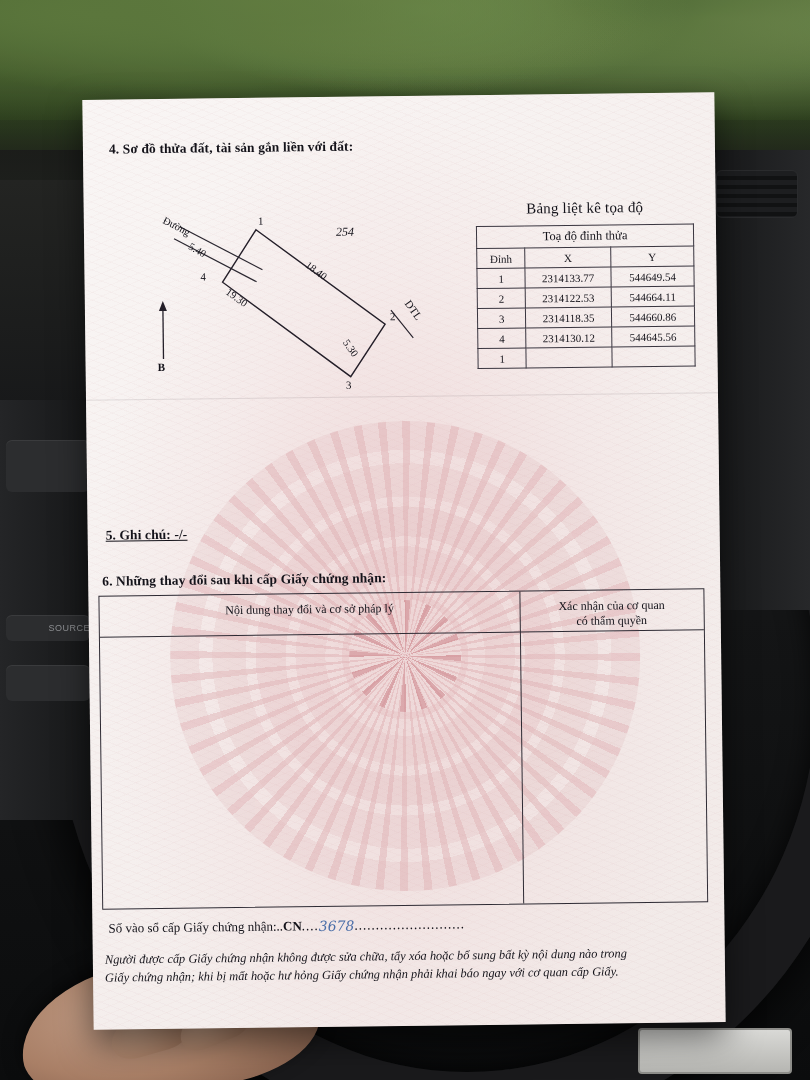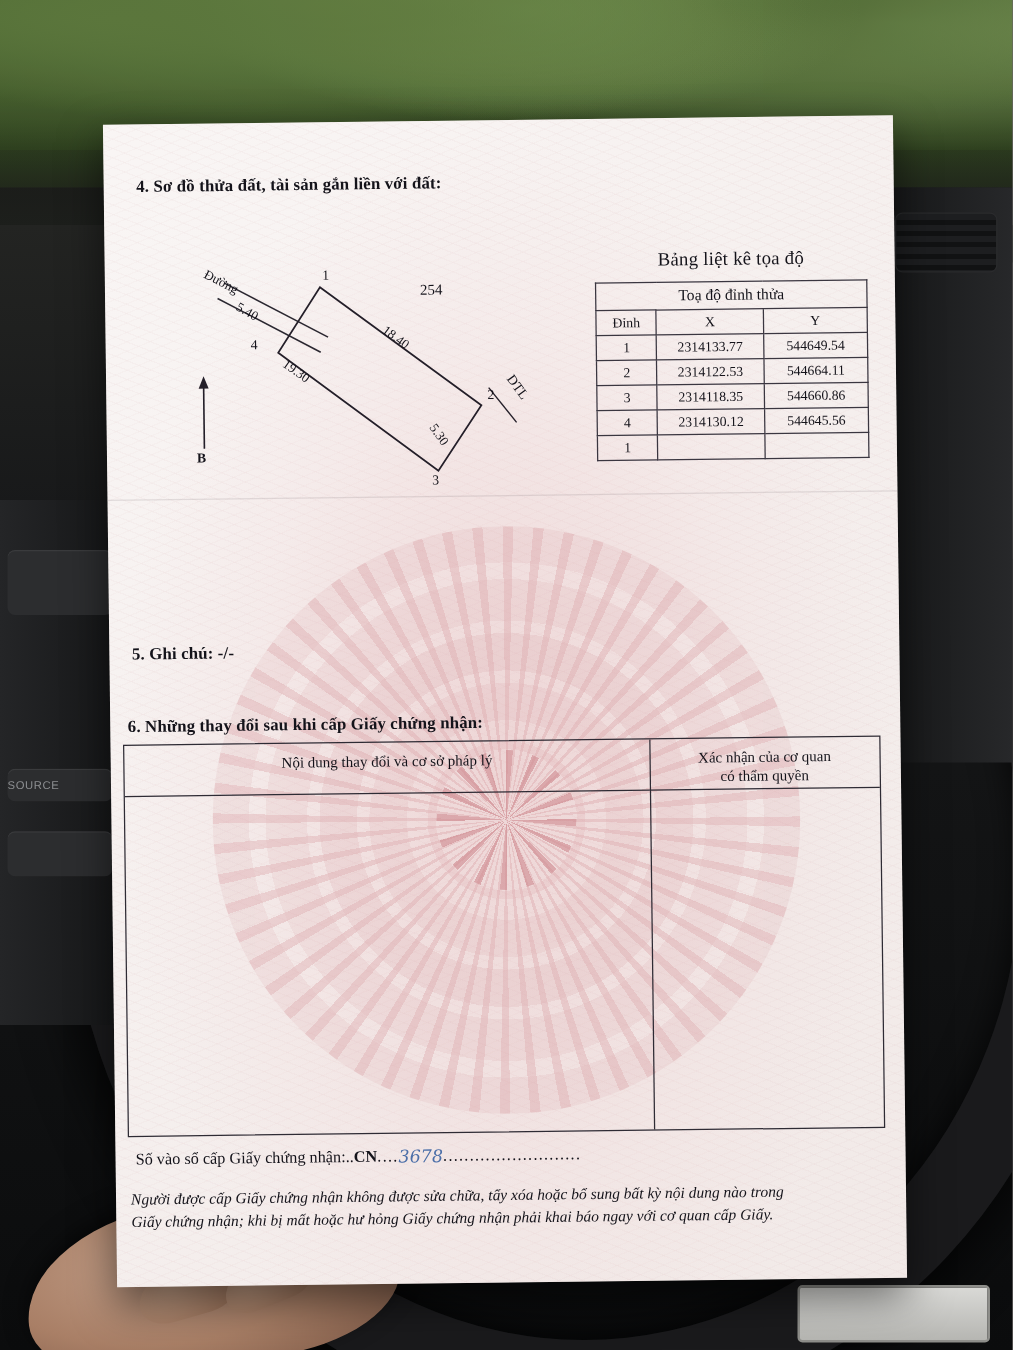--- a/index.html
+++ b/index.html
@@ -197,21 +197,21 @@
   }
 
   
   .sec-head {
     position: absolute;
     font-weight: bold;
     font-size: 13.5px;
     letter-spacing: 0.1px;
   }
   #sec4 { left: 26px; top: 42px; }
-  #sec5 { left: 18px; top: 416px; }
+  #sec5 { left: 18px; top: 428px; text-decoration: underline; }
   #sec6 { left: 14px; top: 474px; }
 
   
   .diagram {
     position: absolute;
     left: 60px;
     top: 110px;
     width: 330px;
     height: 200px;
   }
@@ -339,21 +339,21 @@
   <div class="bg">
     <div class="bg-trees"></div>
     <div class="bg-windshield-frame"></div>
     <div class="dash"></div>
     <div class="wheel"></div>
     <div class="wheel-hub"></div>
     <div class="console-right"></div>
     <div class="vent"></div>
     <div class="console-left">
       <div class="btn-pod" style="left:6px; top:40px; width:84px; height:52px;"></div>
-      <div class="btn-pod" style="left:6px; top:215px; width:84px; height:26px; display:flex; align-items:center; justify-content:flex-start;">
+      <div class="btn-pod" style="left:6px; top:215px; width:84px; height:26px; display:flex; align-items:center; justify-content:flex-end;">
         <span class="pod-label">SOURCE</span>
       </div>
       <div class="btn-pod" style="left:6px; top:265px; width:84px; height:36px;"></div>
     </div>
     <div class="hand"></div>
     <div class="finger" style="left:110px; bottom:26px; width:78px; height:40px; transform:rotate(-16deg);"></div>
     <div class="finger" style="left:178px; bottom:36px; width:72px; height:36px; transform:rotate(-22deg);"></div>
     <div class="plate"></div>
   </div>
 
@@ -378,21 +378,21 @@
 
           <line x1="246" y1="104" x2="268" y2="132" stroke="#241f29" stroke-width="1.1"></line>
 
           <line x1="18" y1="150" x2="18" y2="98" stroke="#241f29" stroke-width="1.3"></line>
           <polygon points="18,92 14,102 22,102" fill="#241f29"></polygon>
         </svg>
 
         <div class="dlabel" style="left:18px; top:12px; transform:rotate(28deg);">Đường</div>
         <div class="dlabel" style="left:44px; top:36px; transform:rotate(30deg);">5.40</div>
         <div class="dnum" style="left:114px; top:7px;">1</div>
-        <div class="dnum" style="left:192px; top:18px; font-size:12px;">254</div>
+        <div class="dnum" style="left:192px; top:18px; font-size:12px;font-style:italic;">254</div>
         <div class="dlabel" style="left:160px; top:58px; transform:rotate(37deg);">18.40</div>
         <div class="dnum" style="left:245px; top:104px;">2</div>
         <div class="dlabel" style="left:258px; top:98px; transform:rotate(55deg); font-size:11px;">DTL</div>
         <div class="dlabel" style="left:196px; top:136px; transform:rotate(56deg);">5.30</div>
         <div class="dnum" style="left:200px; top:172px;">3</div>
         <div class="dlabel" style="left:80px; top:84px; transform:rotate(36deg);">19.30</div>
         <div class="dnum" style="left:56px; top:62px;">4</div>
         <div class="dnum" style="left:12px; top:152px; font-weight:bold;">B</div>
       </div>
 

